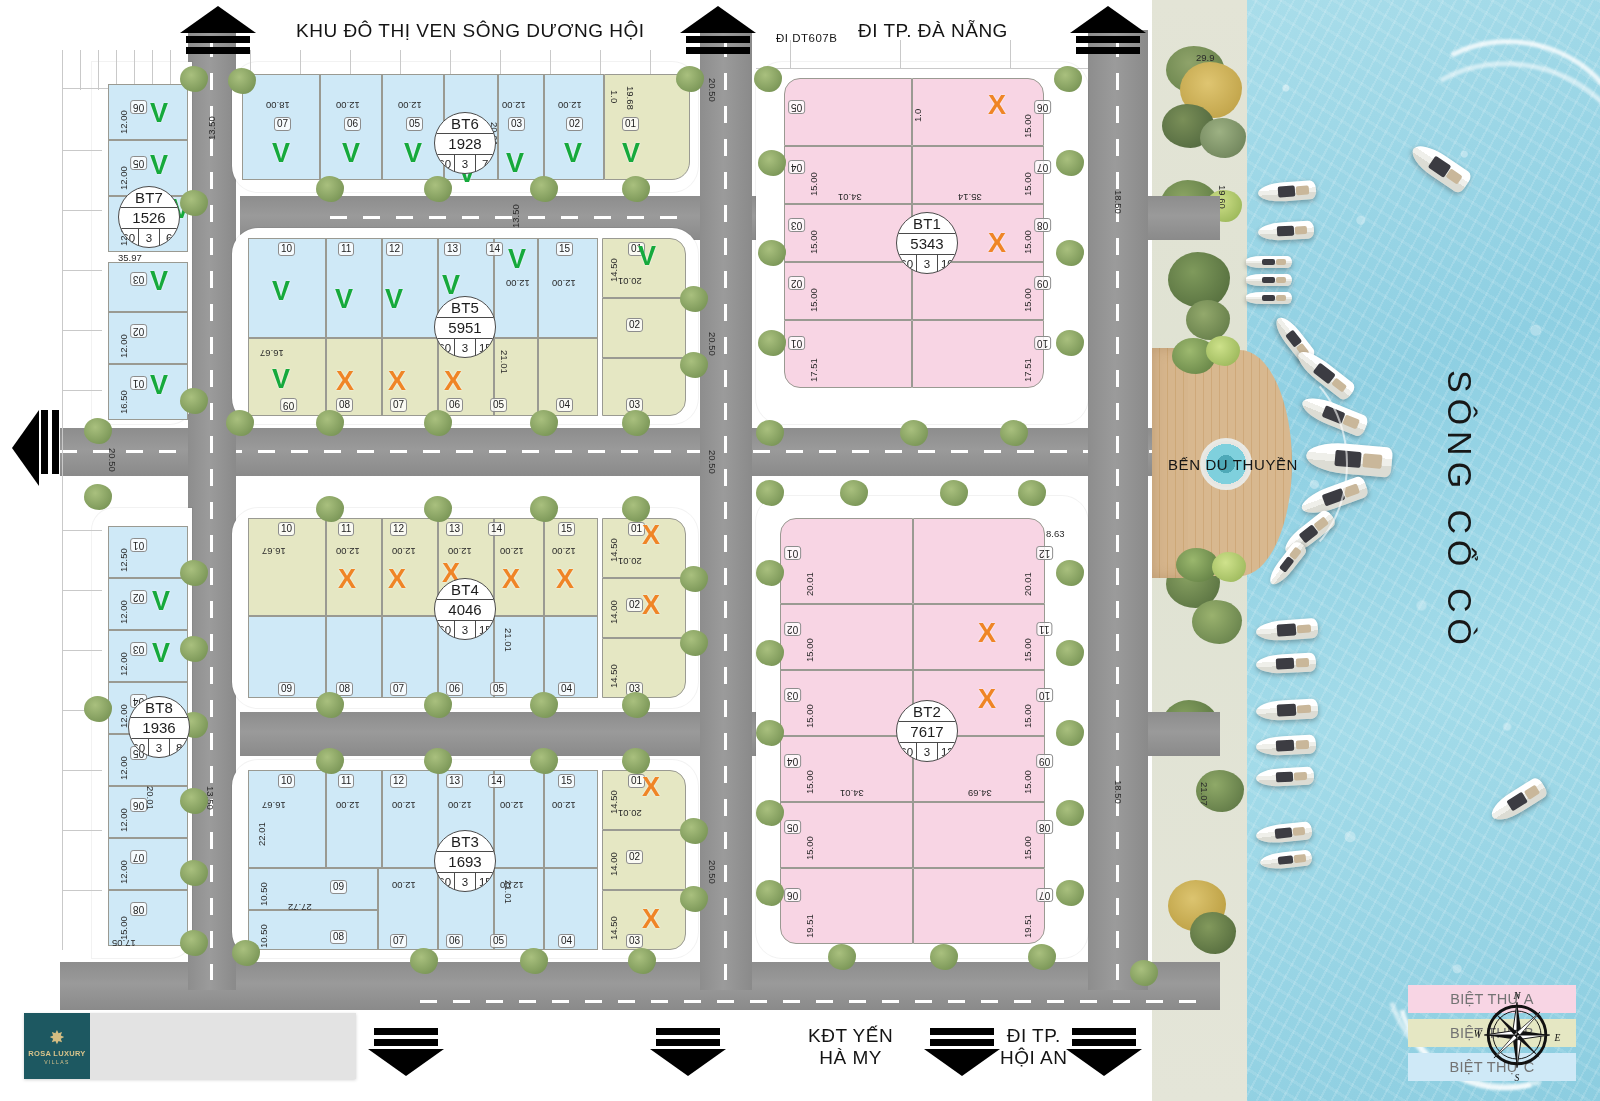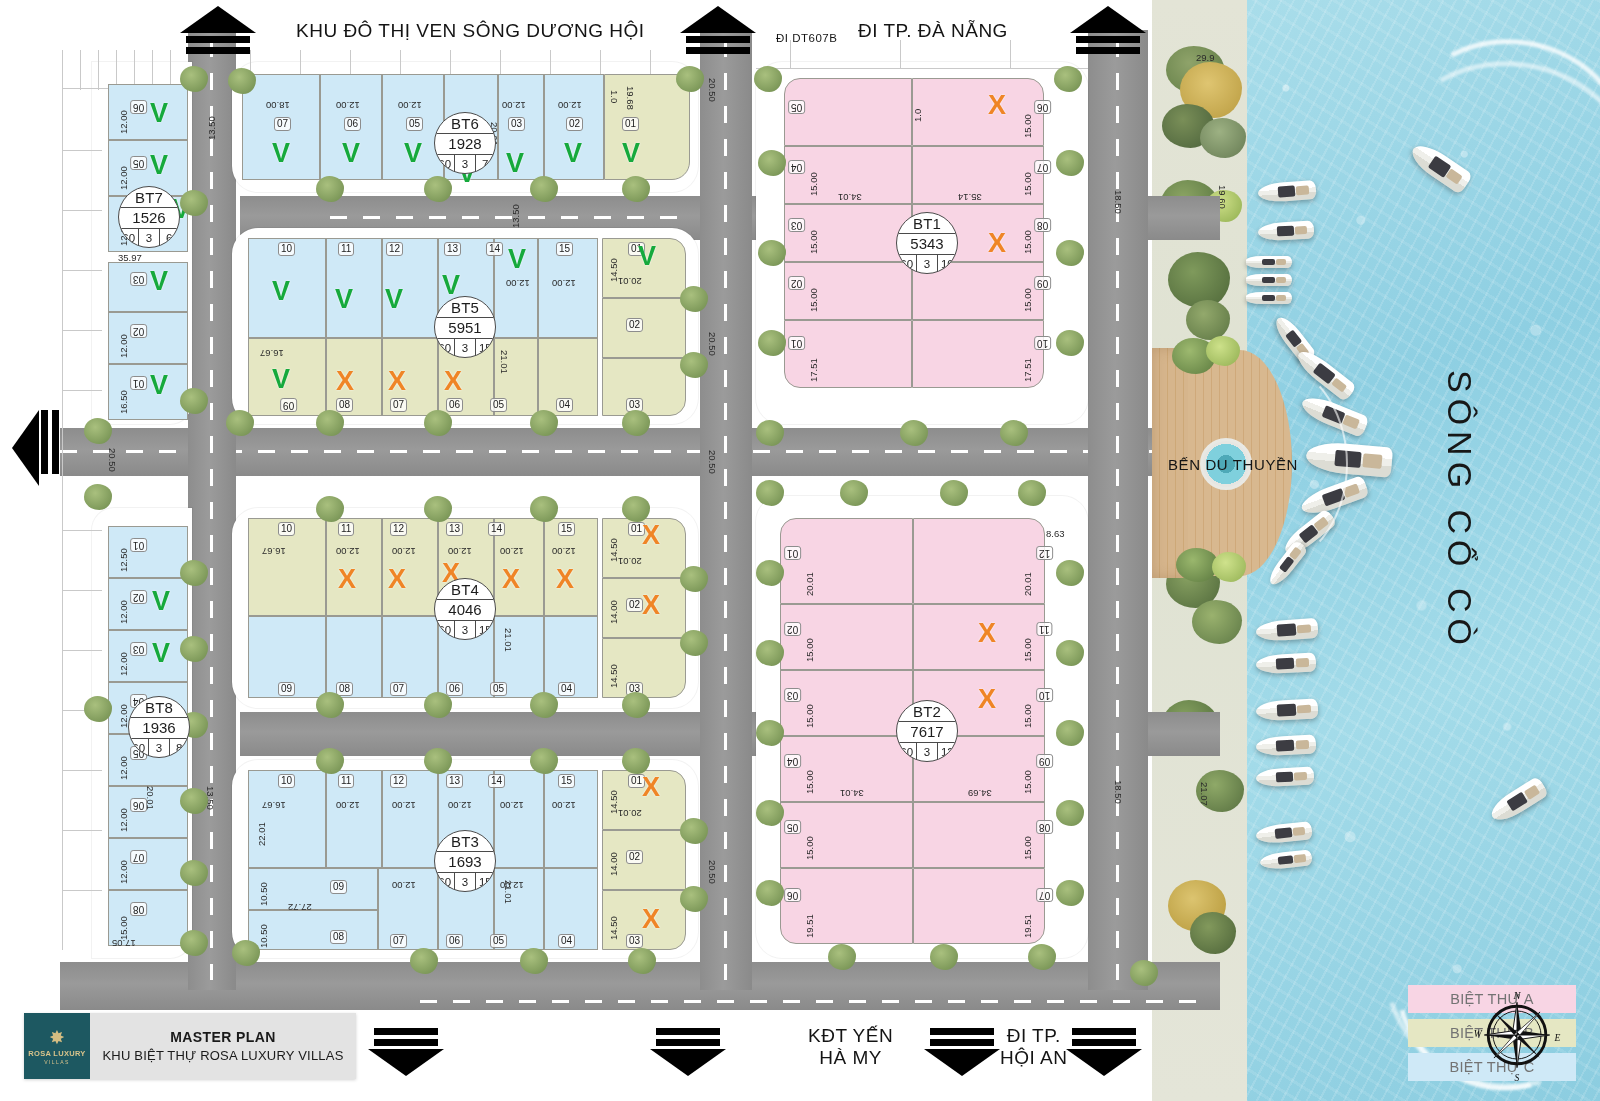--- a/index.html
+++ b/index.html
@@ -951,24 +951,20 @@
       <text x="50" y="98" font-size="10" font-style="italic" text-anchor="middle" fill="#111" font-family="Liberation Serif, serif">S</text>
       <text x="9" y="52" font-size="10" font-style="italic" text-anchor="middle" fill="#111" font-family="Liberation Serif, serif">W</text>
     </svg>
   </div>
 
   <div class="titleblock">
     <div class="tb-logo">
       <div class="rosette">✸</div>
       <div class="n1">ROSA LUXURY</div>
       <div class="n2">VILLAS</div>
-    </div>
-    <div class="tb-text">
-      <div class="t1">MASTER PLAN</div>
-      <div class="t2">KHU BIỆT THỰ ROSA LUXURY VILLAS</div>
     </div>
   </div>
 
   <div>
     <div class="tree-blob" style="left:180px;top:66px;width:28px;height:26px;background:radial-gradient(circle at 40% 35%,#a9c07e,#6d8a4c);"></div>
     <div class="tree-blob" style="left:228px;top:68px;width:28px;height:26px;background:radial-gradient(circle at 40% 35%,#a9c07e,#6d8a4c);"></div>
     <div class="tree-blob" style="left:180px;top:190px;width:28px;height:26px;background:radial-gradient(circle at 40% 35%,#a9c07e,#6d8a4c);"></div>
     <div class="tree-blob" style="left:316px;top:176px;width:28px;height:26px;background:radial-gradient(circle at 40% 35%,#a9c07e,#6d8a4c);"></div>
     <div class="tree-blob" style="left:424px;top:176px;width:28px;height:26px;background:radial-gradient(circle at 40% 35%,#a9c07e,#6d8a4c);"></div>
     <div class="tree-blob" style="left:530px;top:176px;width:28px;height:26px;background:radial-gradient(circle at 40% 35%,#a9c07e,#6d8a4c);"></div>

